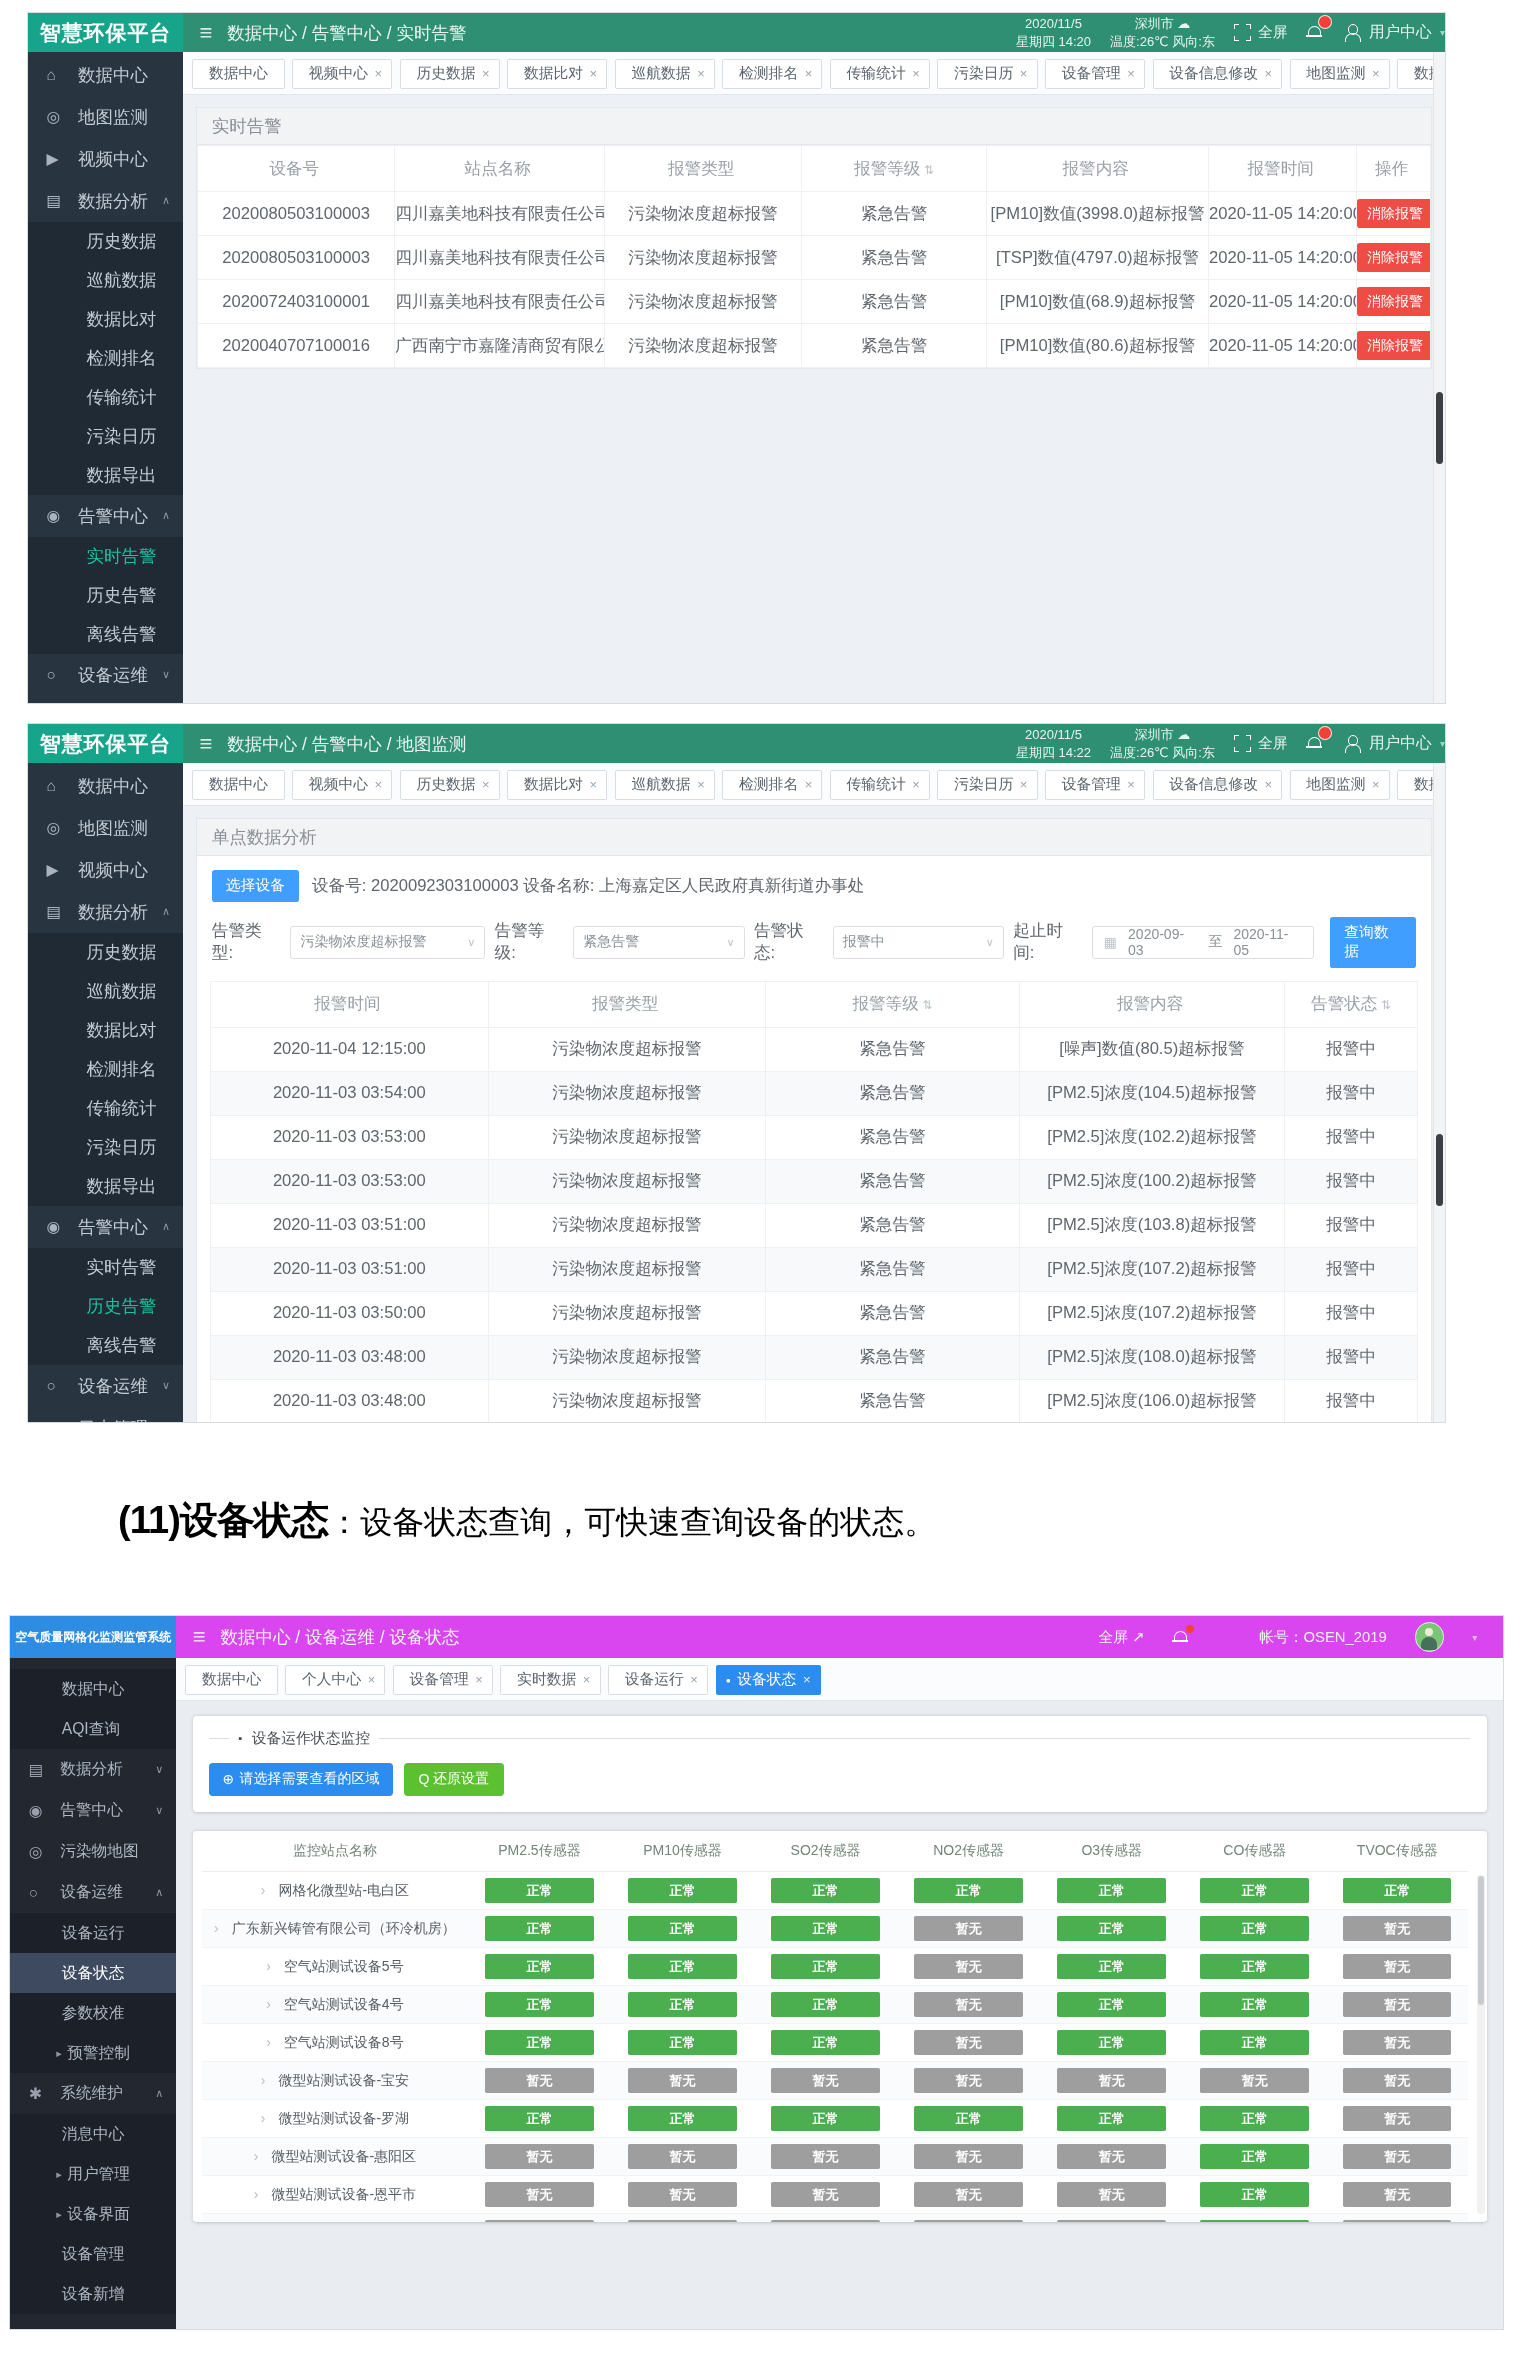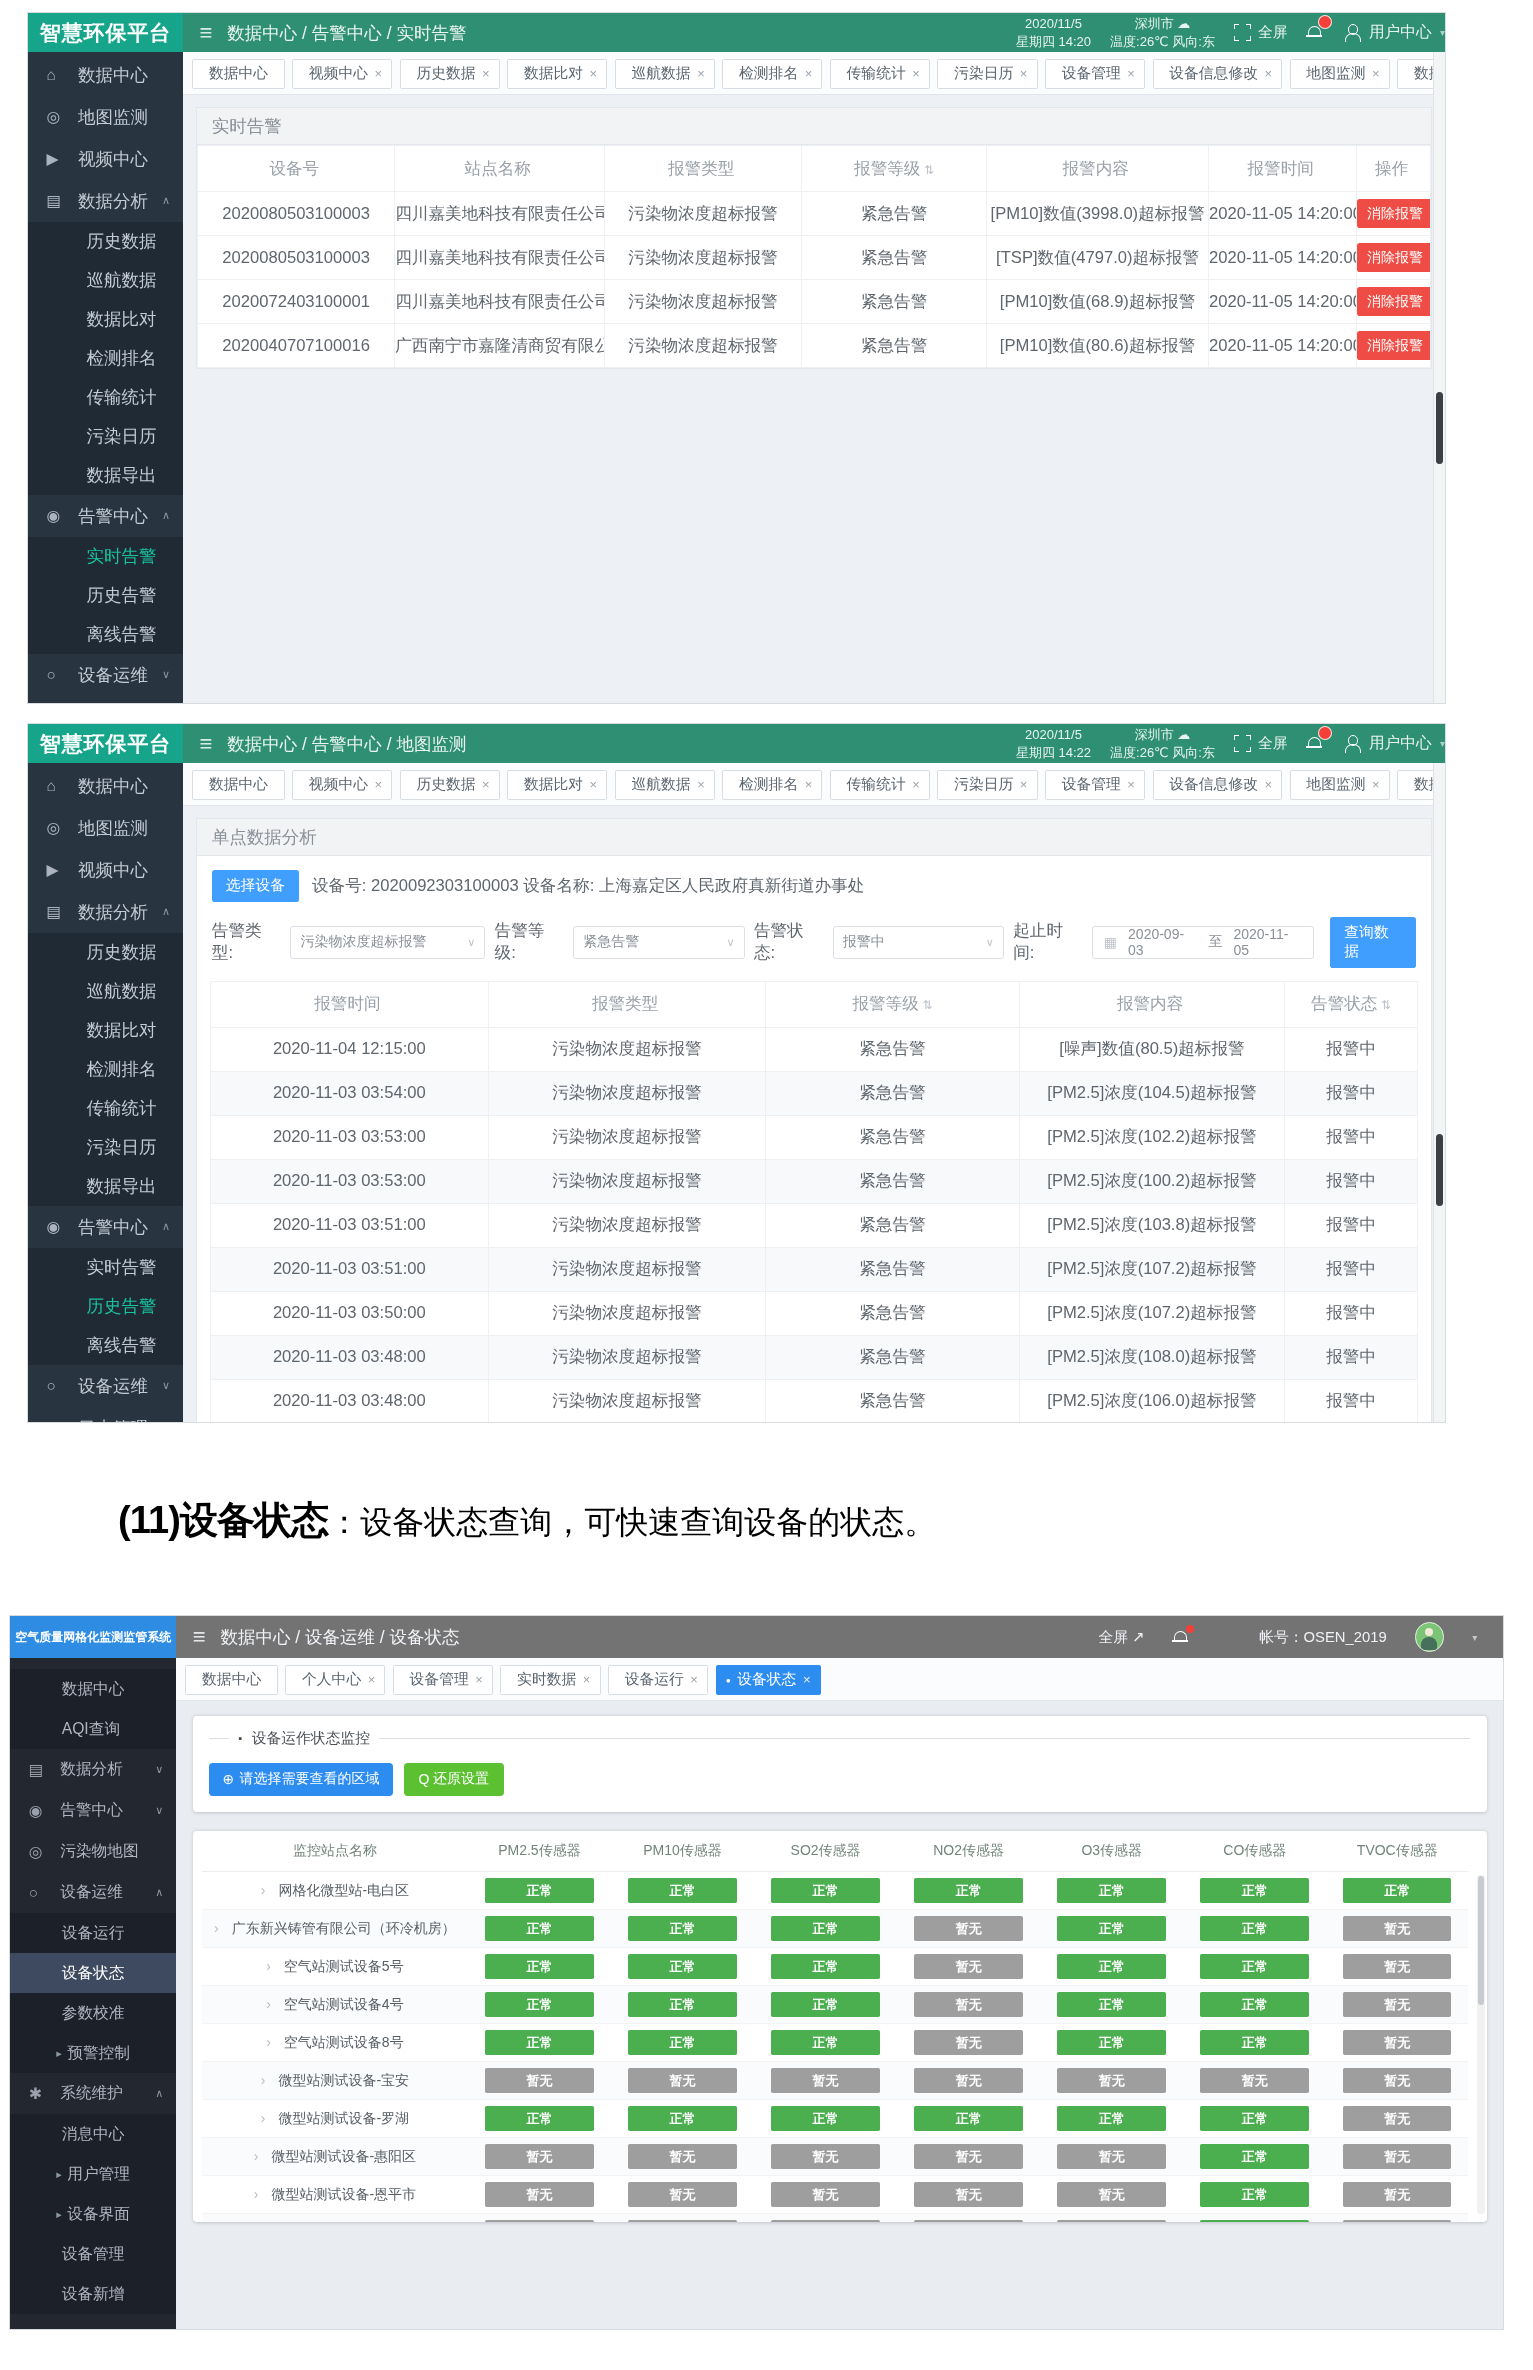--- a/index.html
+++ b/index.html
@@ -68,21 +68,21 @@
   .calicon { color:#c0c4cc; font-size:14px; }
   tbody[data-zebra="true"] tr:nth-child(even) { background:#f7f9fb; }
 
   
   .caption { position:absolute; left:118px; top:1495px; width:1292px; color:#000; }
   .caption .b { font-family:"Liberation Sans","DejaVu Sans",sans-serif; font-weight:bold; font-size:38px; letter-spacing:-0.9px; }
   .caption .r { font-family:"Liberation Serif","DejaVu Serif",serif; font-size:32px; }
 
   
   .dark3 { background:#e9edf2; }
-  .topbar.dark { background:#737373; height:42px; }
+  .topbar.dark { background:#d946ef; height:42px; }
   .logo-blue { width:166px; background:#2f8ce3; color:#fff; font-size:12px; font-weight:bold; display:flex; align-items:center; justify-content:center; flex:none; }
   .topbar.dark .crumb { color:#f0f3f7; }
   .topbar.dark .tb-right { gap:28px; padding-right:26px; color:#eef1f5; }
   .fs3 { font-size:14.8px; }
   .acct { font-size:14.8px;margin-left:40px; }
   .avatar { width:29.5px; height:29.5px; border-radius:50%; background:#7cc576; position:relative; overflow:hidden; border:1.8px solid #e7f0e6; }
   .avatar::before { content:''; position:absolute; left:9.2px; top:4.6px; width:8.3px; height:8.3px; border-radius:50%; background:#f2e9d8; }
   .avatar::after { content:''; position:absolute; left:5.5px; top:14px; width:15.7px; height:13px; border-radius:7.4px 7.4px 0 0; background:#47705c; }
   .side3 { width:166px; flex:none; background:#232830; color:#aeb6c2; font-size:15.7px; overflow:hidden; padding-top:11px; }
   .side3 .sitem { height:41px; padding-left:18.5px; }

